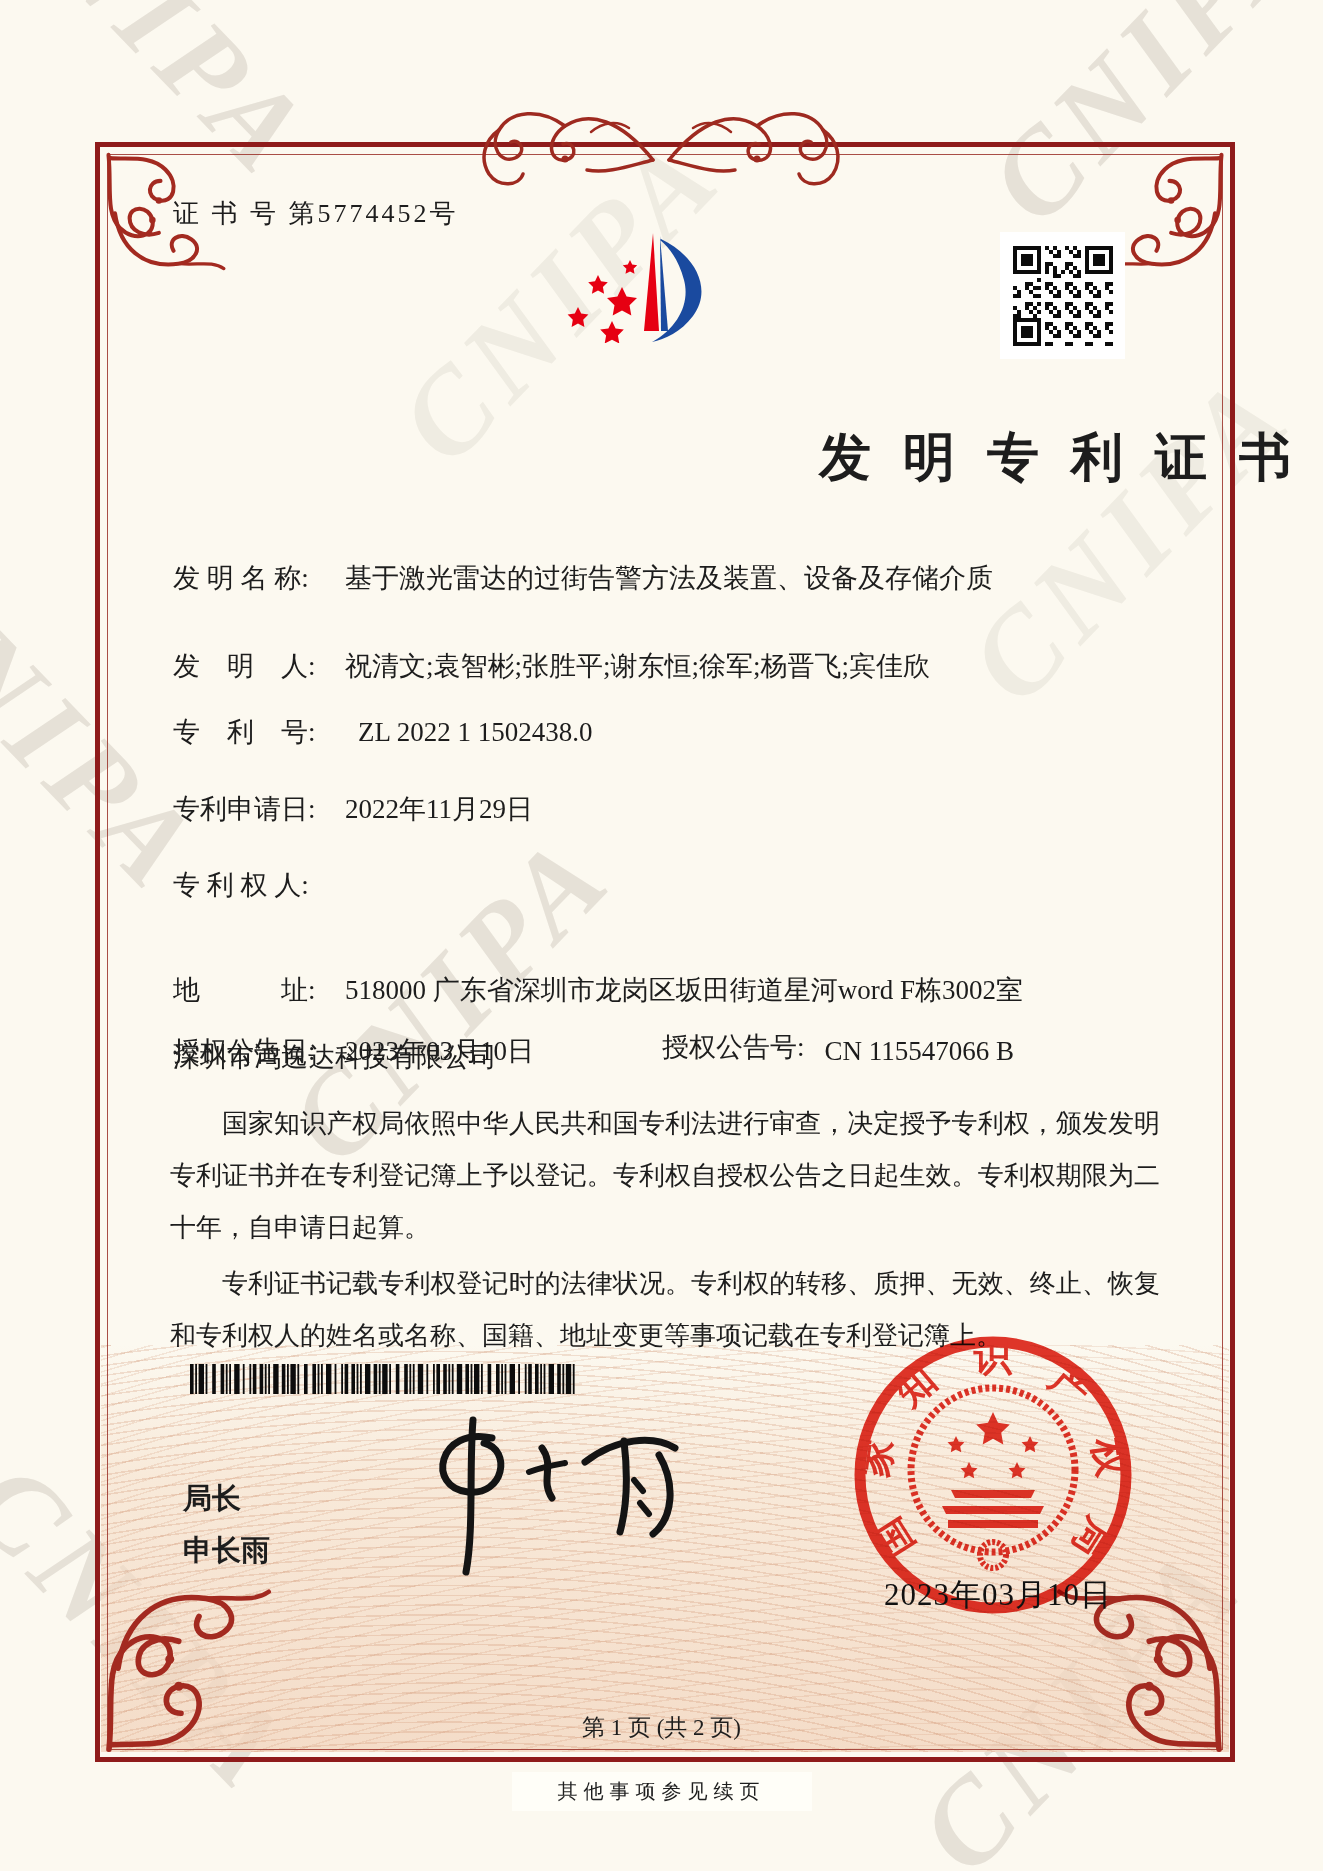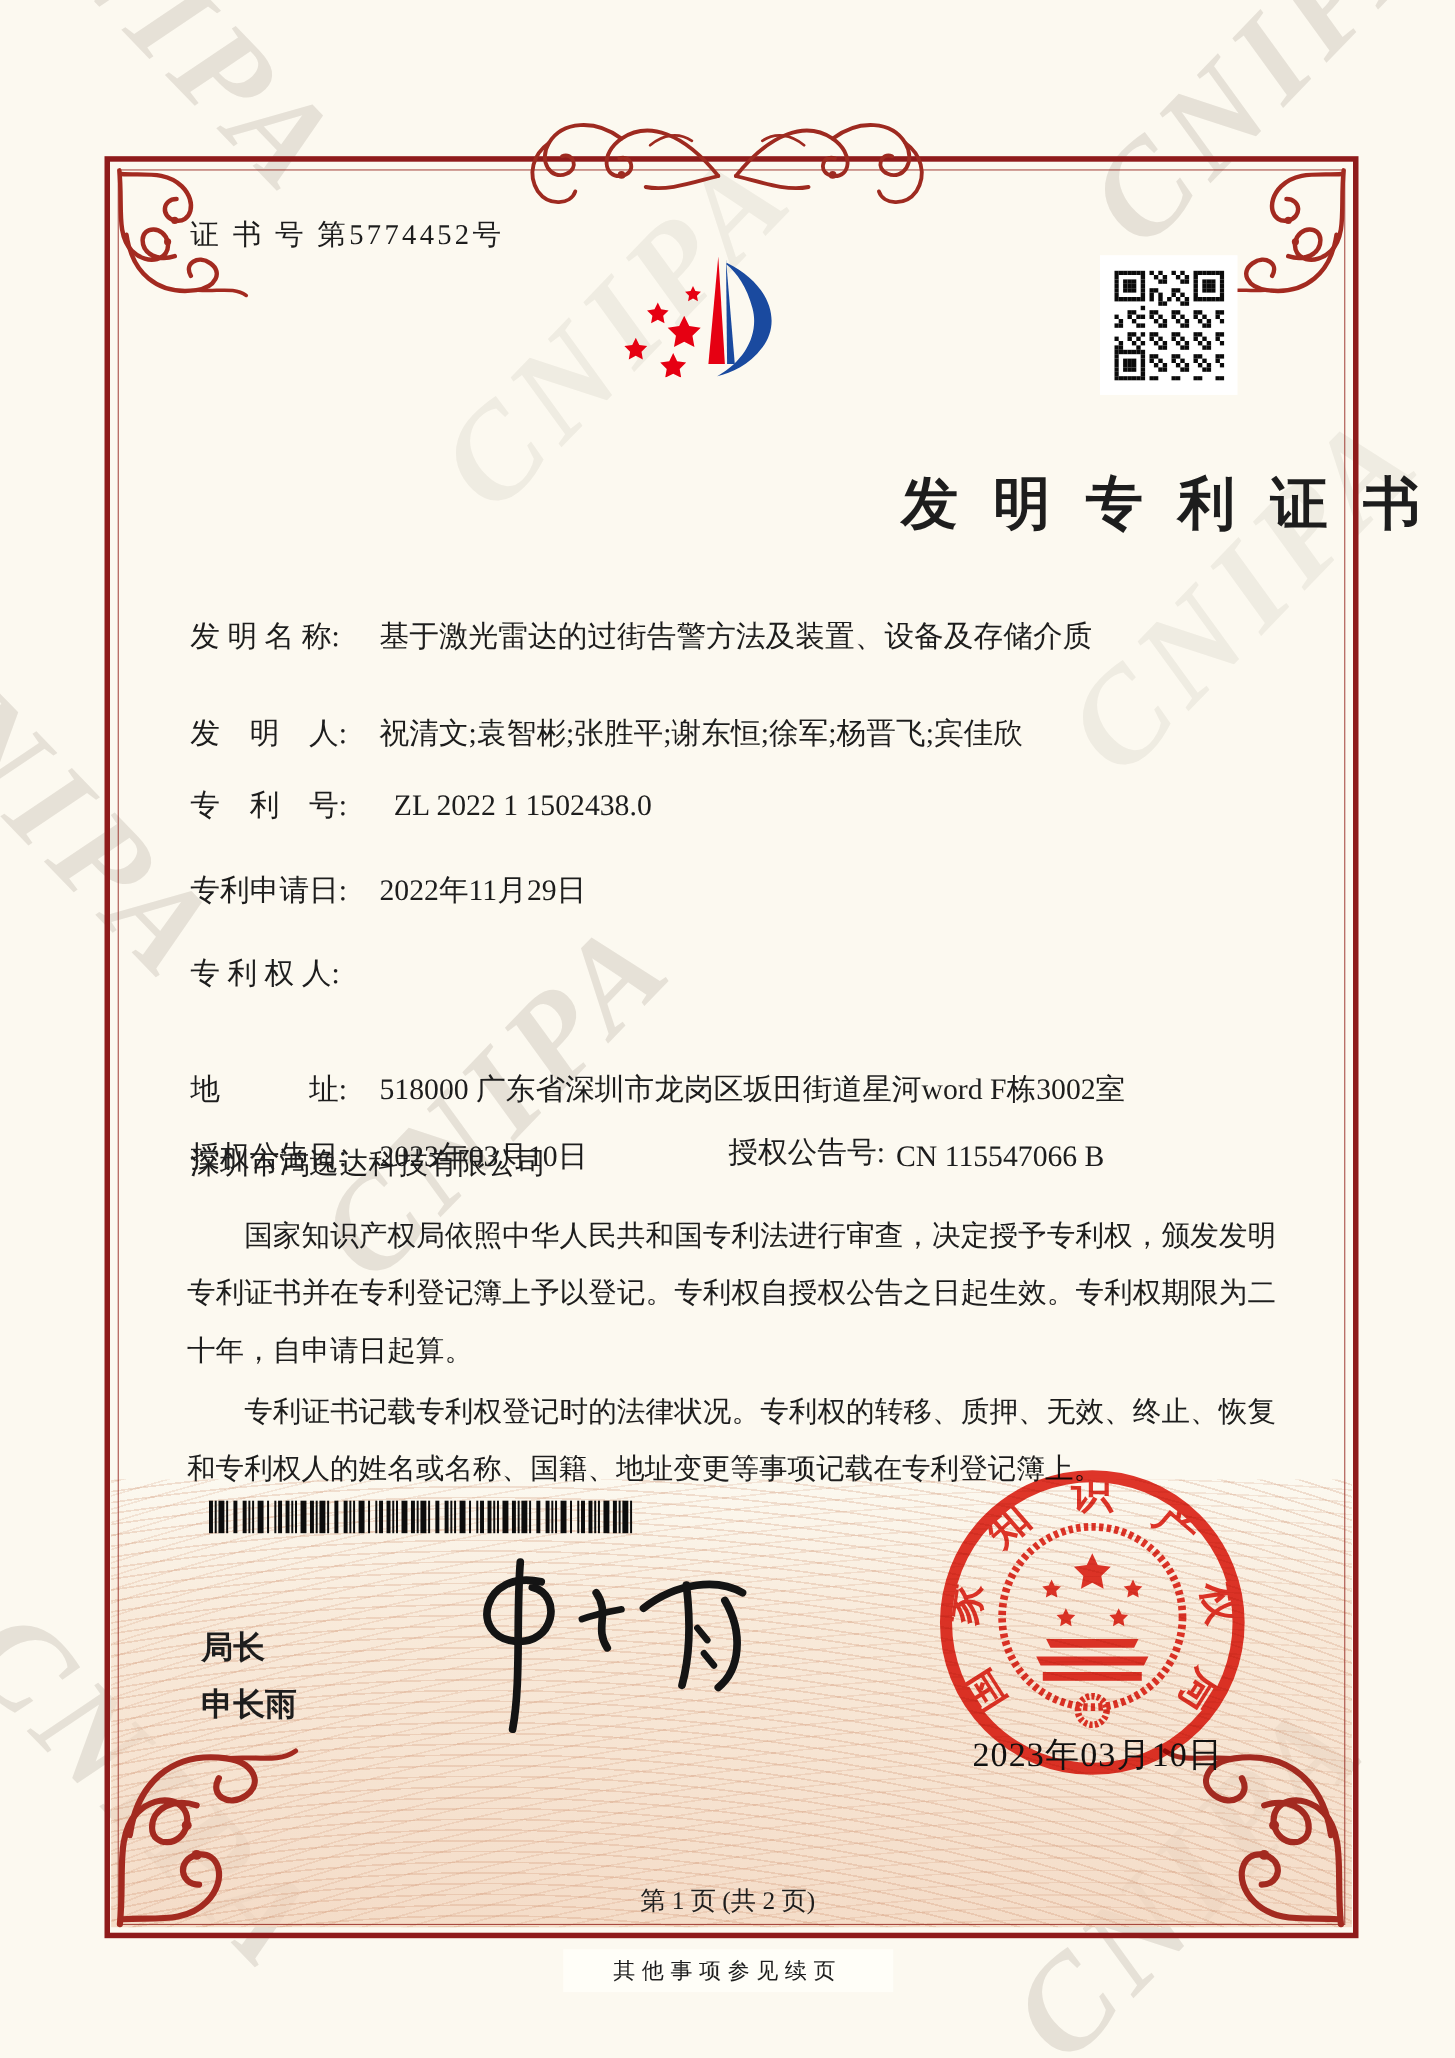--- a/index.html
+++ b/index.html
@@ -42,21 +42,21 @@
   }
   
   .row{position:absolute; left:173px; width:1000px; font-size:27px; z-index:5; display:flex;}
   .row .lab{flex:0 0 172px; white-space:pre;}
   .row .val{white-space:pre-wrap; line-height:44px;}
   .row-name{top:556px;} .row-inv{top:644px;} .row-no{top:710px;gap:13px;}
   .row-date{top:787px;} .row-owner{top:863px;flex-direction:column;}
   .row-addr{top:968px;} .row-addr .val{width:795px;}
   .row-grant{top:1029px;}
   .row-grant .pair2{position:absolute; left:489px; display:flex;}
-  .row-grant .lab2{white-space:pre; margin-right:10px;}
+  .row-grant .lab2{white-space:pre; margin-right:20px;}
   .row .lab{line-height:44px;}
   
   .paras{position:absolute; left:170px; top:1098px; width:990px; z-index:5;
          font-size:26px; line-height:52px; text-align:justify;}
   .paras p{margin:0; text-indent:2em;}
   .paras p + p{margin-top:4px;}
   
   .barcode{position:absolute; left:190px; top:1364px; z-index:5;}
   .signer{position:absolute; left:183px; top:1472px; z-index:5;
           font-family:"Liberation Sans","DejaVu Sans",sans-serif; font-weight:bold; font-size:29px; line-height:52px;}

